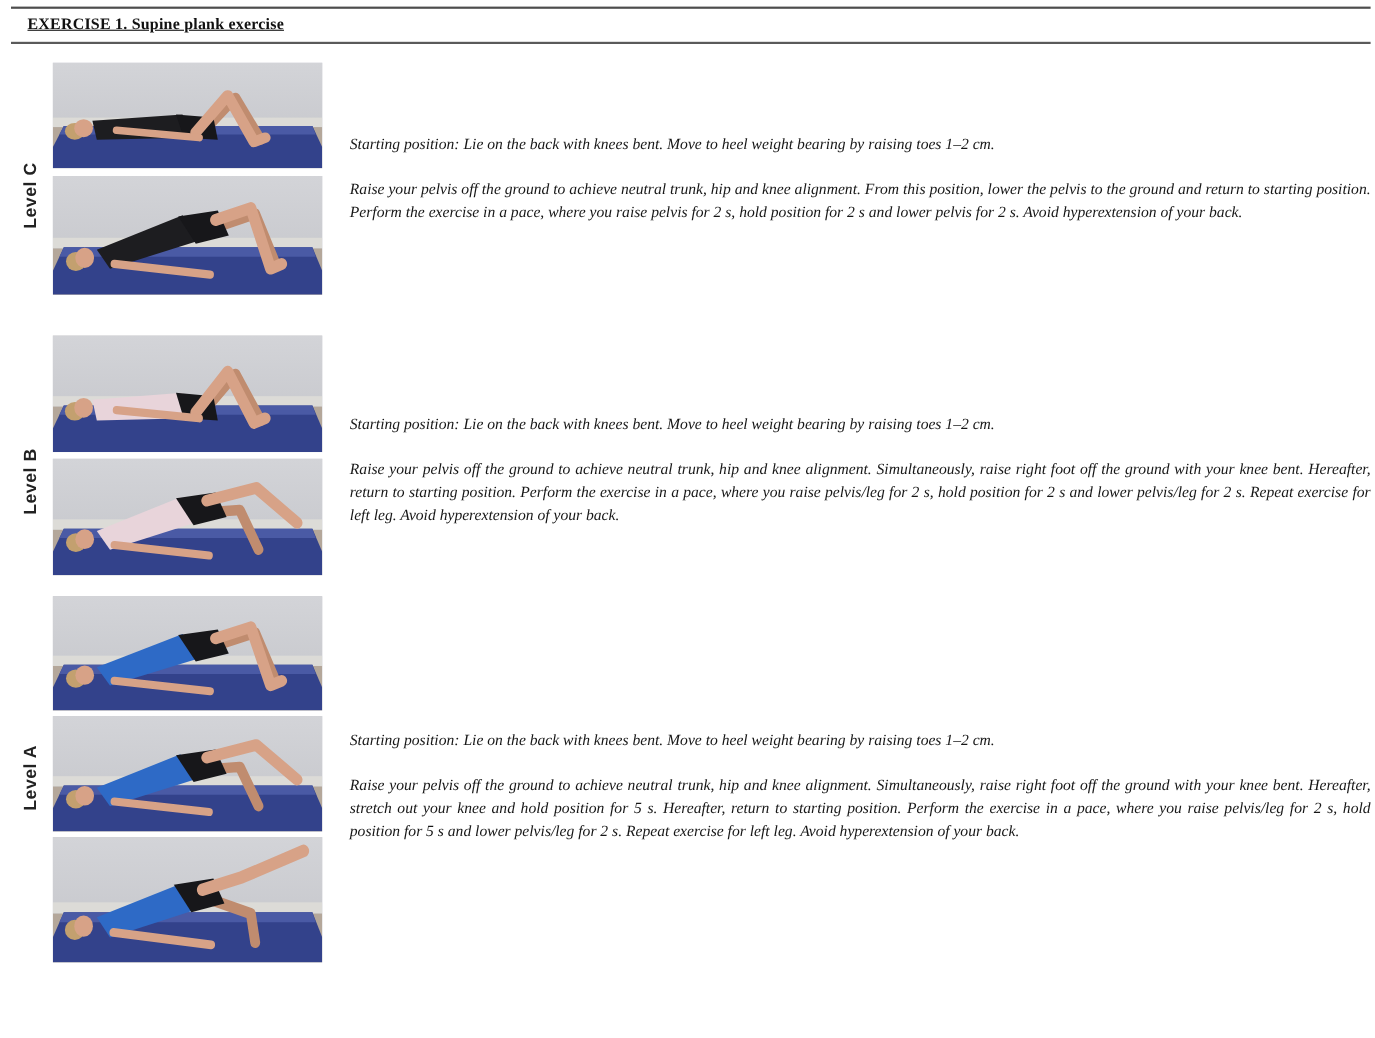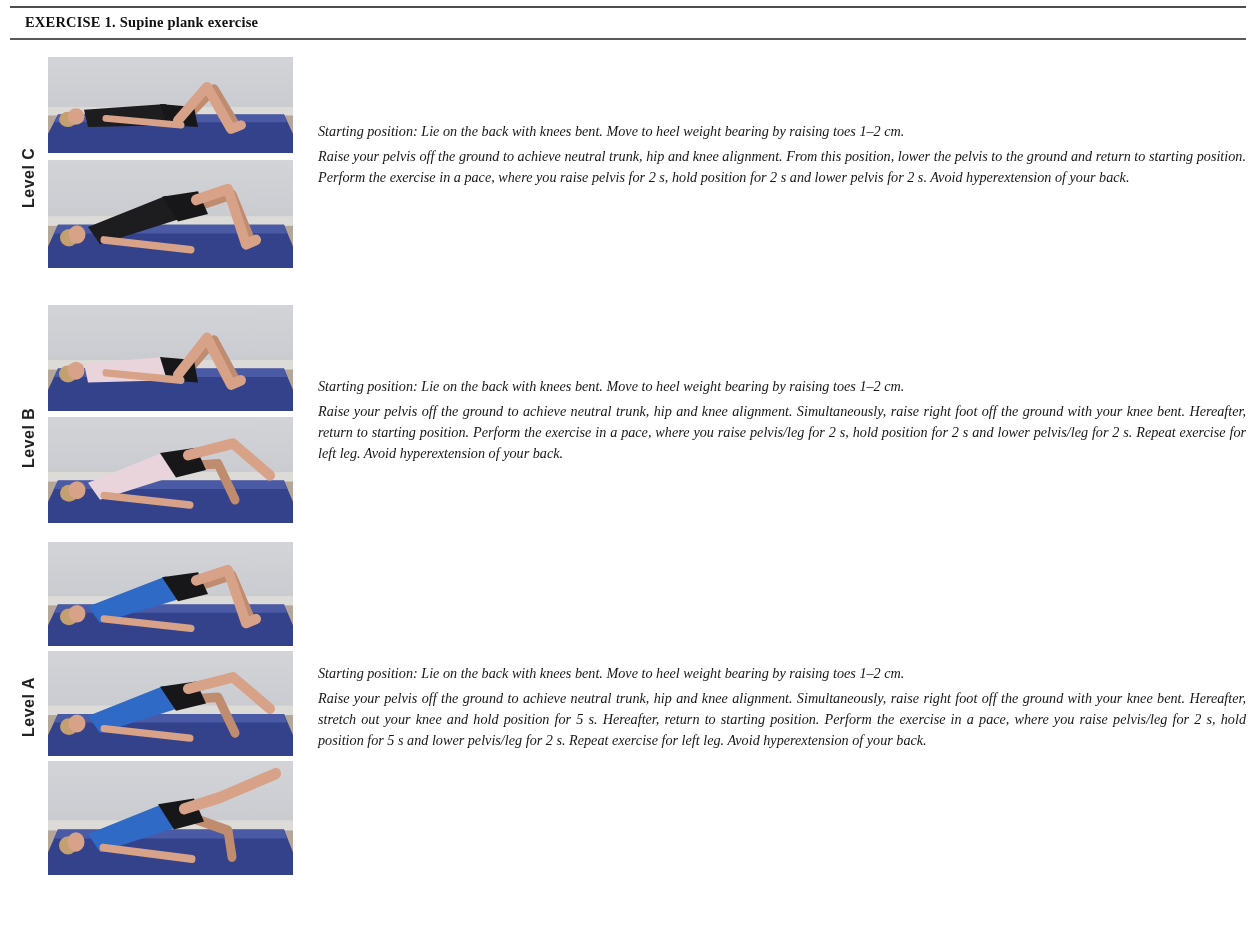--- a/index.html
+++ b/index.html
@@ -13,20 +13,21 @@
     overflow:hidden;
   }
   
   .rule{position:absolute;left:10px;width:1236px;background:#4d4d4d;}
   .rule.top{top:6px;height:2px;}
   .rule.bottom{top:38px;height:2px;background:#5a5a5a;}
   .title{
     position:absolute;left:25px;top:14px;
     font-size:14.5px;font-weight:bold;letter-spacing:.2px;color:#111;
     font-family:"Liberation Serif", serif;
+    text-decoration:underline;
   }
   
   .level-label{
     position:absolute;left:12px;width:34px;
     display:flex;align-items:center;justify-content:center;
     writing-mode:vertical-rl;transform:rotate(180deg);
     font-family:"Liberation Sans", sans-serif;
     font-weight:bold;font-size:16px;color:#222;letter-spacing:.5px;
   }
   
@@ -34,21 +35,21 @@
     position:absolute;left:48px;width:245px;margin:0;padding:0;
     background:#c7c8cc;overflow:hidden;
   }
   .photo svg{display:block;}
   
   .textblock{
     position:absolute;left:318px;width:928px;
     font-size:14.2px;line-height:21px;text-align:justify;color:#161616;
   }
   .textblock p{margin:0;font-style:italic;}
-  .textblock p + p{margin-top:4px;}
+  .textblock p + p{margin-top:20px;}
 </style>
 </head>
 <body>
 
 <div class="page">
 
   <div class="rule top"></div>
   <div class="title">EXERCISE 1. Supine plank exercise</div>
   <div class="rule bottom"></div>
 

